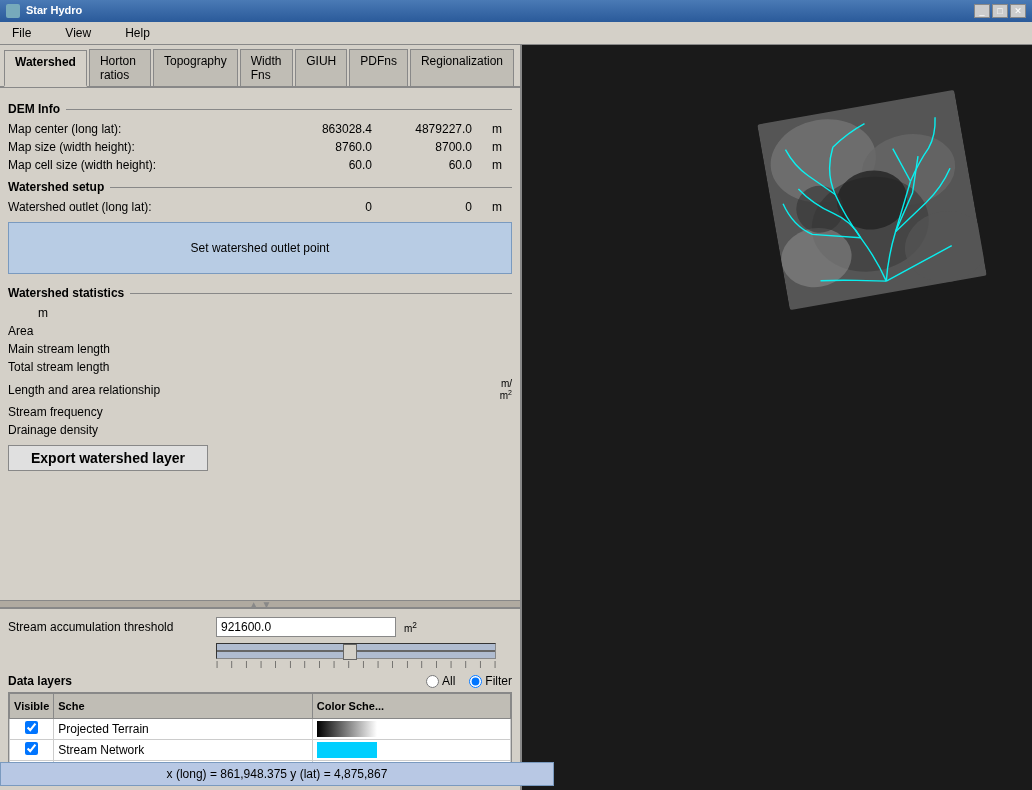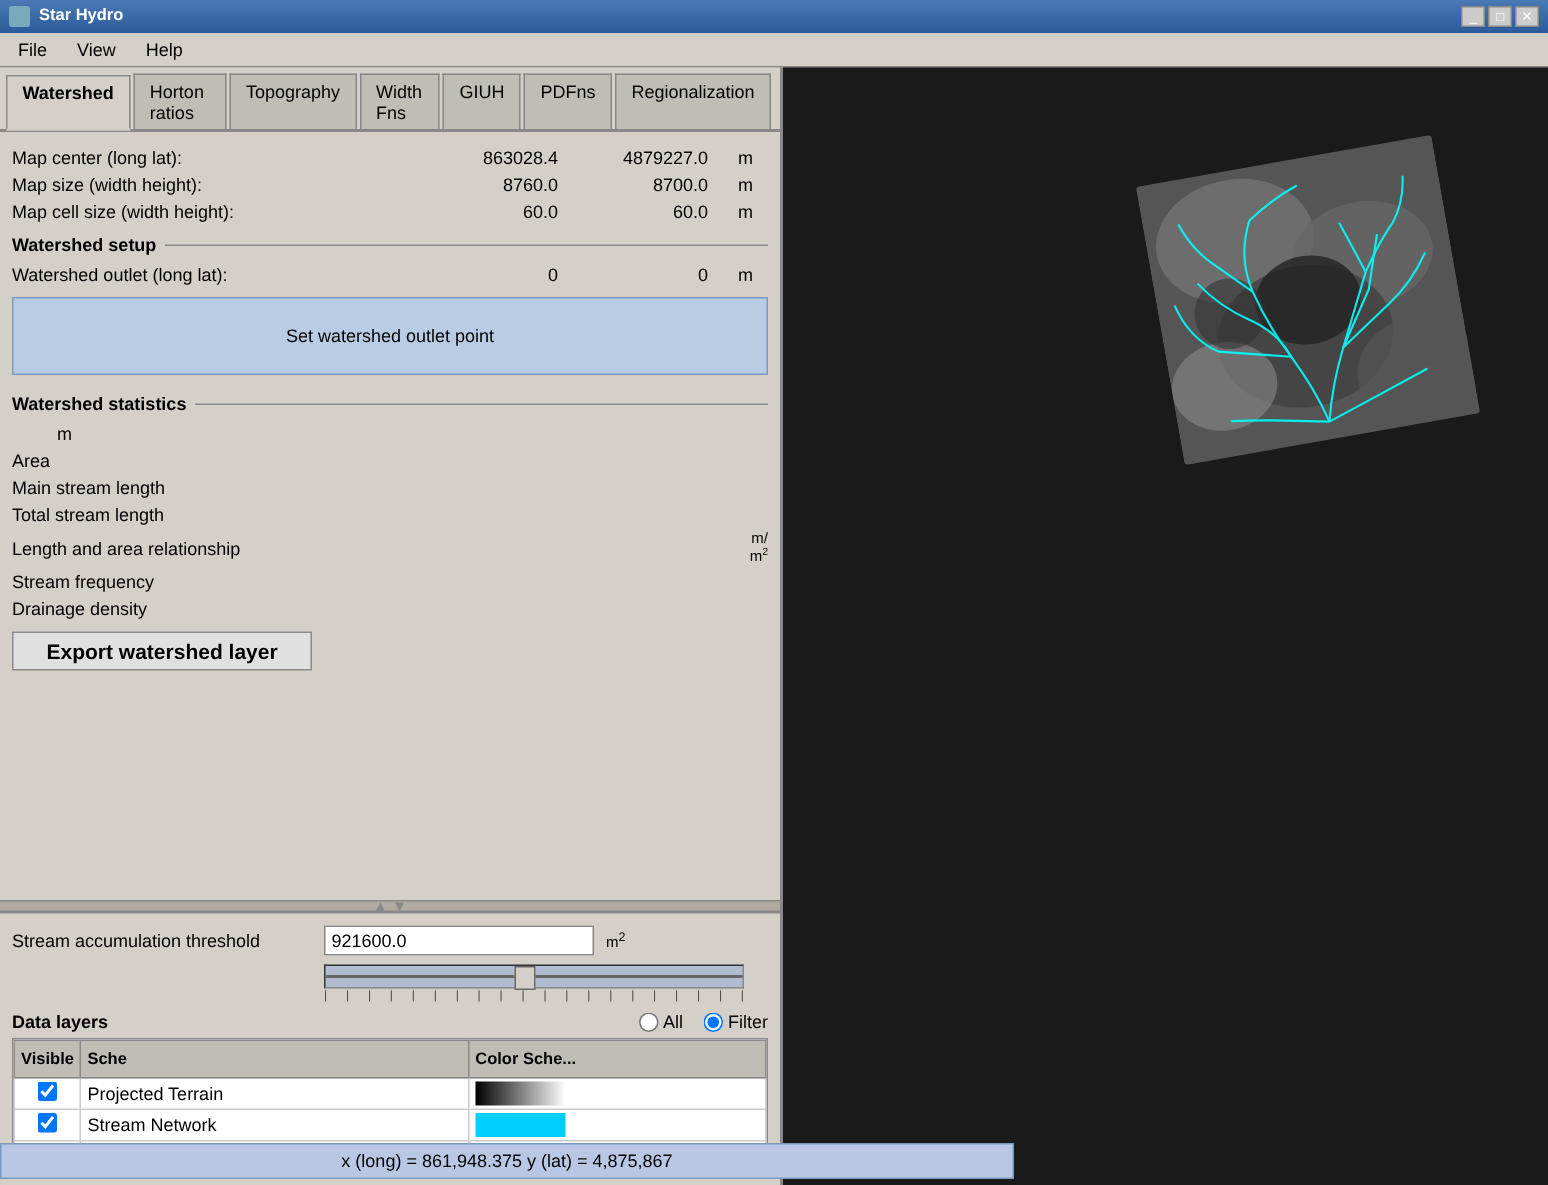--- a/index.html
+++ b/index.html
@@ -47,21 +47,21 @@
       border: 1px solid #888;
       font-size: 9px;
       display: flex;
       align-items: center;
       justify-content: center;
       cursor: pointer;
     }
     .menu-bar {
       background: #d4d0c8;
       display: flex;
-      gap: 4px;
+      gap: 18px;
       padding: 2px 4px;
       border-bottom: 1px solid #888;
     }
     .menu-item {
       padding: 2px 8px;
       font-size: 12px;
       cursor: pointer;
     }
     .main-layout {
       display: flex;
@@ -329,20 +329,21 @@
       <div class="tab">Horton ratios</div>
       <div class="tab">Topography</div>
       <div class="tab">Width Fns</div>
       <div class="tab">GIUH</div>
       <div class="tab">PDFns</div>
       <div class="tab">Regionalization</div>
     </div>
 
     <div class="content-area">
       
+      <div class="section-title">DEM Info</div>
 
       <div class="info-row">
         <span class="info-label">Map center (long lat):</span>
         <div class="info-values">
           <span class="info-value">863028.4</span>
           <span class="info-value">4879227.0</span>
           <span class="info-unit">m</span>
         </div>
       </div>
 
@@ -540,16 +541,16 @@
         <path d="M 120 70 Q 115 55 110 40"></path>
         <path d="M 85 150 Q 100 145 115 140 Q 130 135 145 130"></path>
         <path d="M 85 150 Q 75 148 60 145 Q 45 142 30 140"></path>
       </g>
     </svg>
 
   </div>
 </div>
 
 <div style="position:fixed; bottom:0; left:0; right:0; height:28px; z-index:10;">
-  <div style="width:676px; background:#b8c8e4; border:1px solid #7a9abf; padding:4px; text-align:center; font-size:12px;">
+  <div style="width:554px; background:#b8c8e4; border:1px solid #7a9abf; padding:4px; text-align:center; font-size:12px;">
     <span>x (long) = 861,948.375 y (lat) = 4,875,867</span>
   </div>
 </div>
 
 </body></html>

